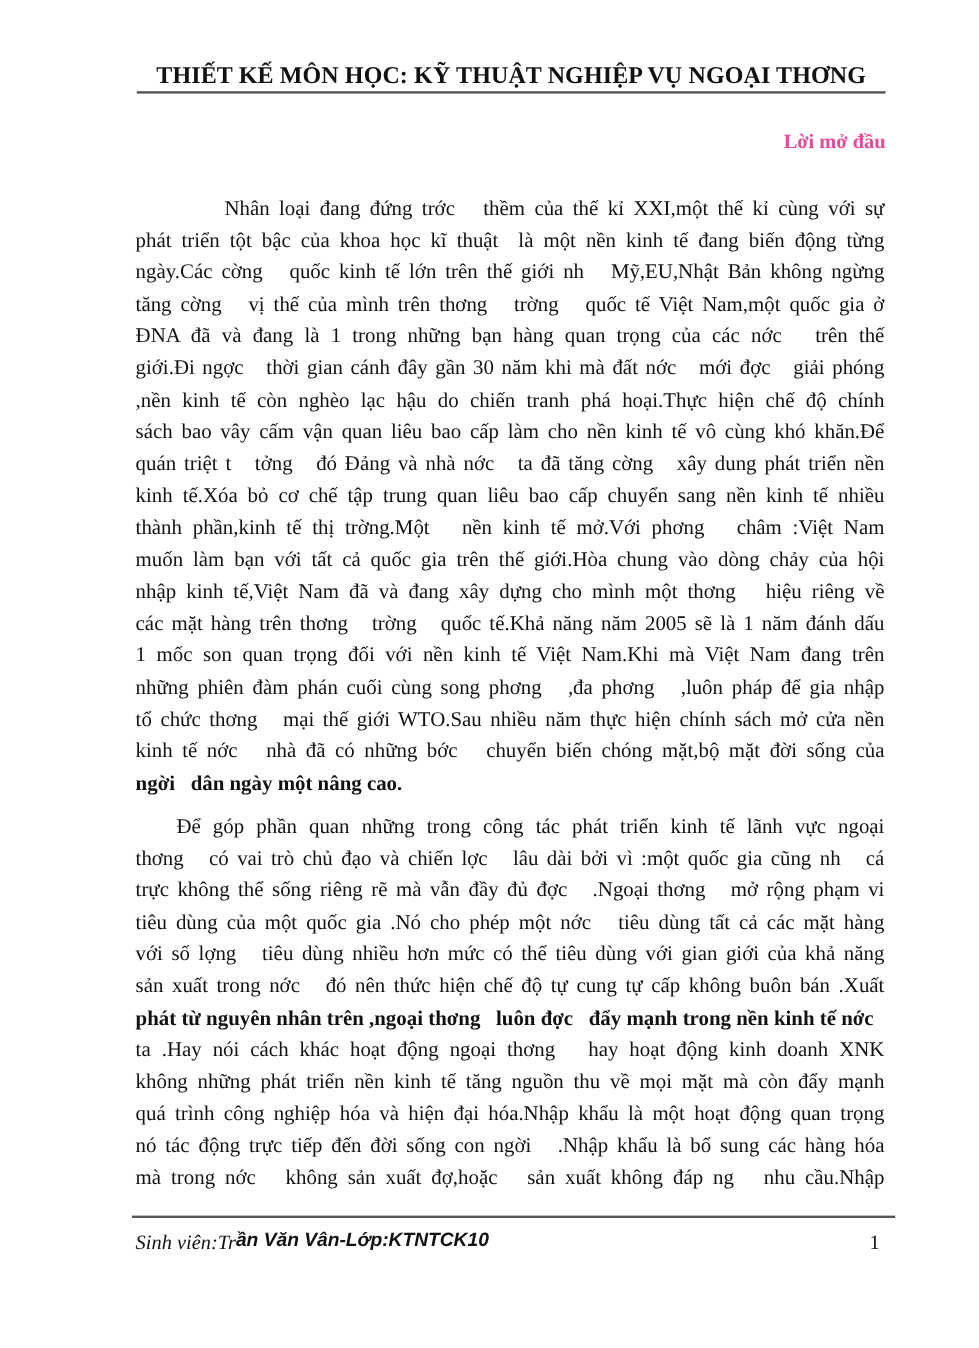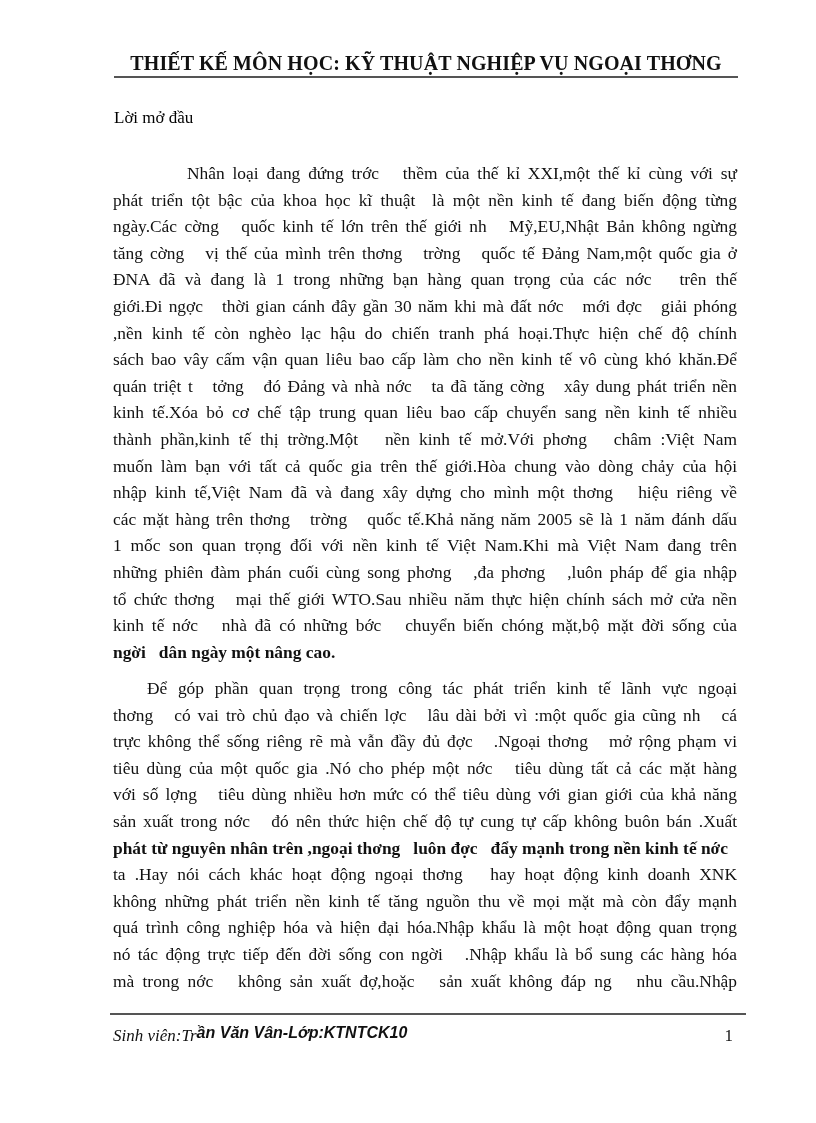--- a/index.html
+++ b/index.html
@@ -32,24 +32,24 @@
     top: 76px;
     width: 624px;
     height: 2px;
     background: #555;
   }
   .doc-title {
     position: absolute;
     left: 114px;
     top: 108px;
     width: 624px;
-    text-align: left;
-    font-weight: normal;
+    text-align: right;
+    font-weight: bold;
     font-size: 17px;
-    color: #000000;
+    color: #ec4899;
   }
   .body-text {
     position: absolute;
     left: 113px;
     width: 624px;
     font-size: 17.4px;
     line-height: 26.6px;
     color: #111;
   }
   .para-1 { top: 160px; }
@@ -111,40 +111,40 @@
 
 <div class="page-header">THIẾT KẾ MÔN HỌC: KỸ THUẬT NGHIỆP VỤ NGOẠI THƠNG</div>
 <div class="header-rule"></div>
 
 <div class="doc-title">Lời mở đầu</div>
 
 <div class="body-text para-1">
   <span class="line indent-1">Nhân loại đang đứng trớc   thềm của thế kỉ XXI,một thế kỉ cùng với sự</span>
   <span class="line">phát triển tột bậc của khoa học kĩ thuật  là một nền kinh tế đang biến động từng</span>
   <span class="line">ngày.Các cờng   quốc kinh tế lớn trên thế giới nh   Mỹ,EU,Nhật Bản không ngừng</span>
-  <span class="line">tăng cờng   vị thế của mình trên thơng   trờng   quốc tế Đảng Nam,một quốc gia ở</span>
+  <span class="line">tăng cờng   vị thế của mình trên thơng   trờng   quốc tế Việt Nam,một quốc gia ở</span>
   <span class="line">ĐNA đã và đang là 1 trong những bạn hàng quan trọng của các nớc   trên thế</span>
   <span class="line">giới.Đi ngợc   thời gian cánh đây gần 30 năm khi mà đất nớc   mới đợc   giải phóng</span>
   <span class="line">,nền kinh tế còn nghèo lạc hậu do chiến tranh phá hoại.Thực hiện chế độ chính</span>
   <span class="line">sách bao vây cấm vận quan liêu bao cấp làm cho nền kinh tế vô cùng khó khăn.Để</span>
   <span class="line">quán triệt t   tởng   đó Đảng và nhà nớc   ta đã tăng cờng   xây dung phát triển nền</span>
   <span class="line">kinh tế.Xóa bỏ cơ chế tập trung quan liêu bao cấp chuyển sang nền kinh tế nhiều</span>
   <span class="line">thành phần,kinh tế thị trờng.Một   nền kinh tế mở.Với phơng   châm :Việt Nam</span>
   <span class="line">muốn làm bạn với tất cả quốc gia trên thế giới.Hòa chung vào dòng chảy của hội</span>
   <span class="line">nhập kinh tế,Việt Nam đã và đang xây dựng cho mình một thơng   hiệu riêng về</span>
   <span class="line">các mặt hàng trên thơng   trờng   quốc tế.Khả năng năm 2005 sẽ là 1 năm đánh dấu</span>
   <span class="line">1 mốc son quan trọng đối với nền kinh tế Việt Nam.Khi mà Việt Nam đang trên</span>
   <span class="line">những phiên đàm phán cuối cùng song phơng   ,đa phơng   ,luôn pháp để gia nhập</span>
   <span class="line">tổ chức thơng   mại thế giới WTO.Sau nhiều năm thực hiện chính sách mở cửa nền</span>
   <span class="line">kinh tế nớc   nhà đã có những bớc   chuyển biến chóng mặt,bộ mặt đời sống của</span>
   <span class="line last">ngời   dân ngày một nâng cao.</span>
 </div>
 
 <div class="body-text para-2">
-  <span class="line indent-2">Để góp phần quan trọng trong công tác phát triển kinh tế lãnh vực ngoại</span>
+  <span class="line indent-2">Để góp phần quan những trong công tác phát triển kinh tế lãnh vực ngoại</span>
   <span class="line">thơng   có vai trò chủ đạo và chiến lợc   lâu dài bởi vì :một quốc gia cũng nh   cá</span>
   <span class="line">trực không thể sống riêng rẽ mà vẫn đầy đủ đợc   .Ngoại thơng   mở rộng phạm vi</span>
   <span class="line">tiêu dùng của một quốc gia .Nó cho phép một nớc   tiêu dùng tất cả các mặt hàng</span>
   <span class="line">với số lợng   tiêu dùng nhiều hơn mức có thể tiêu dùng với gian giới của khả năng</span>
   <span class="line">sản xuất trong nớc   đó nên thức hiện chế độ tự cung tự cấp không buôn bán .Xuất</span>
   <span class="line last">phát từ nguyên nhân trên ,ngoại thơng   luôn đợc   đẩy mạnh trong nền kinh tế nớc</span>
   <span class="line">ta .Hay nói cách khác hoạt động ngoại thơng   hay hoạt động kinh doanh XNK</span>
   <span class="line">không những phát triển nền kinh tế tăng nguồn thu về mọi mặt mà còn đẩy mạnh</span>
   <span class="line">quá trình công nghiệp hóa và hiện đại hóa.Nhập khẩu là một hoạt động quan trọng</span>
   <span class="line">nó tác động trực tiếp đến đời sống con ngời   .Nhập khẩu là bổ sung các hàng hóa</span>

